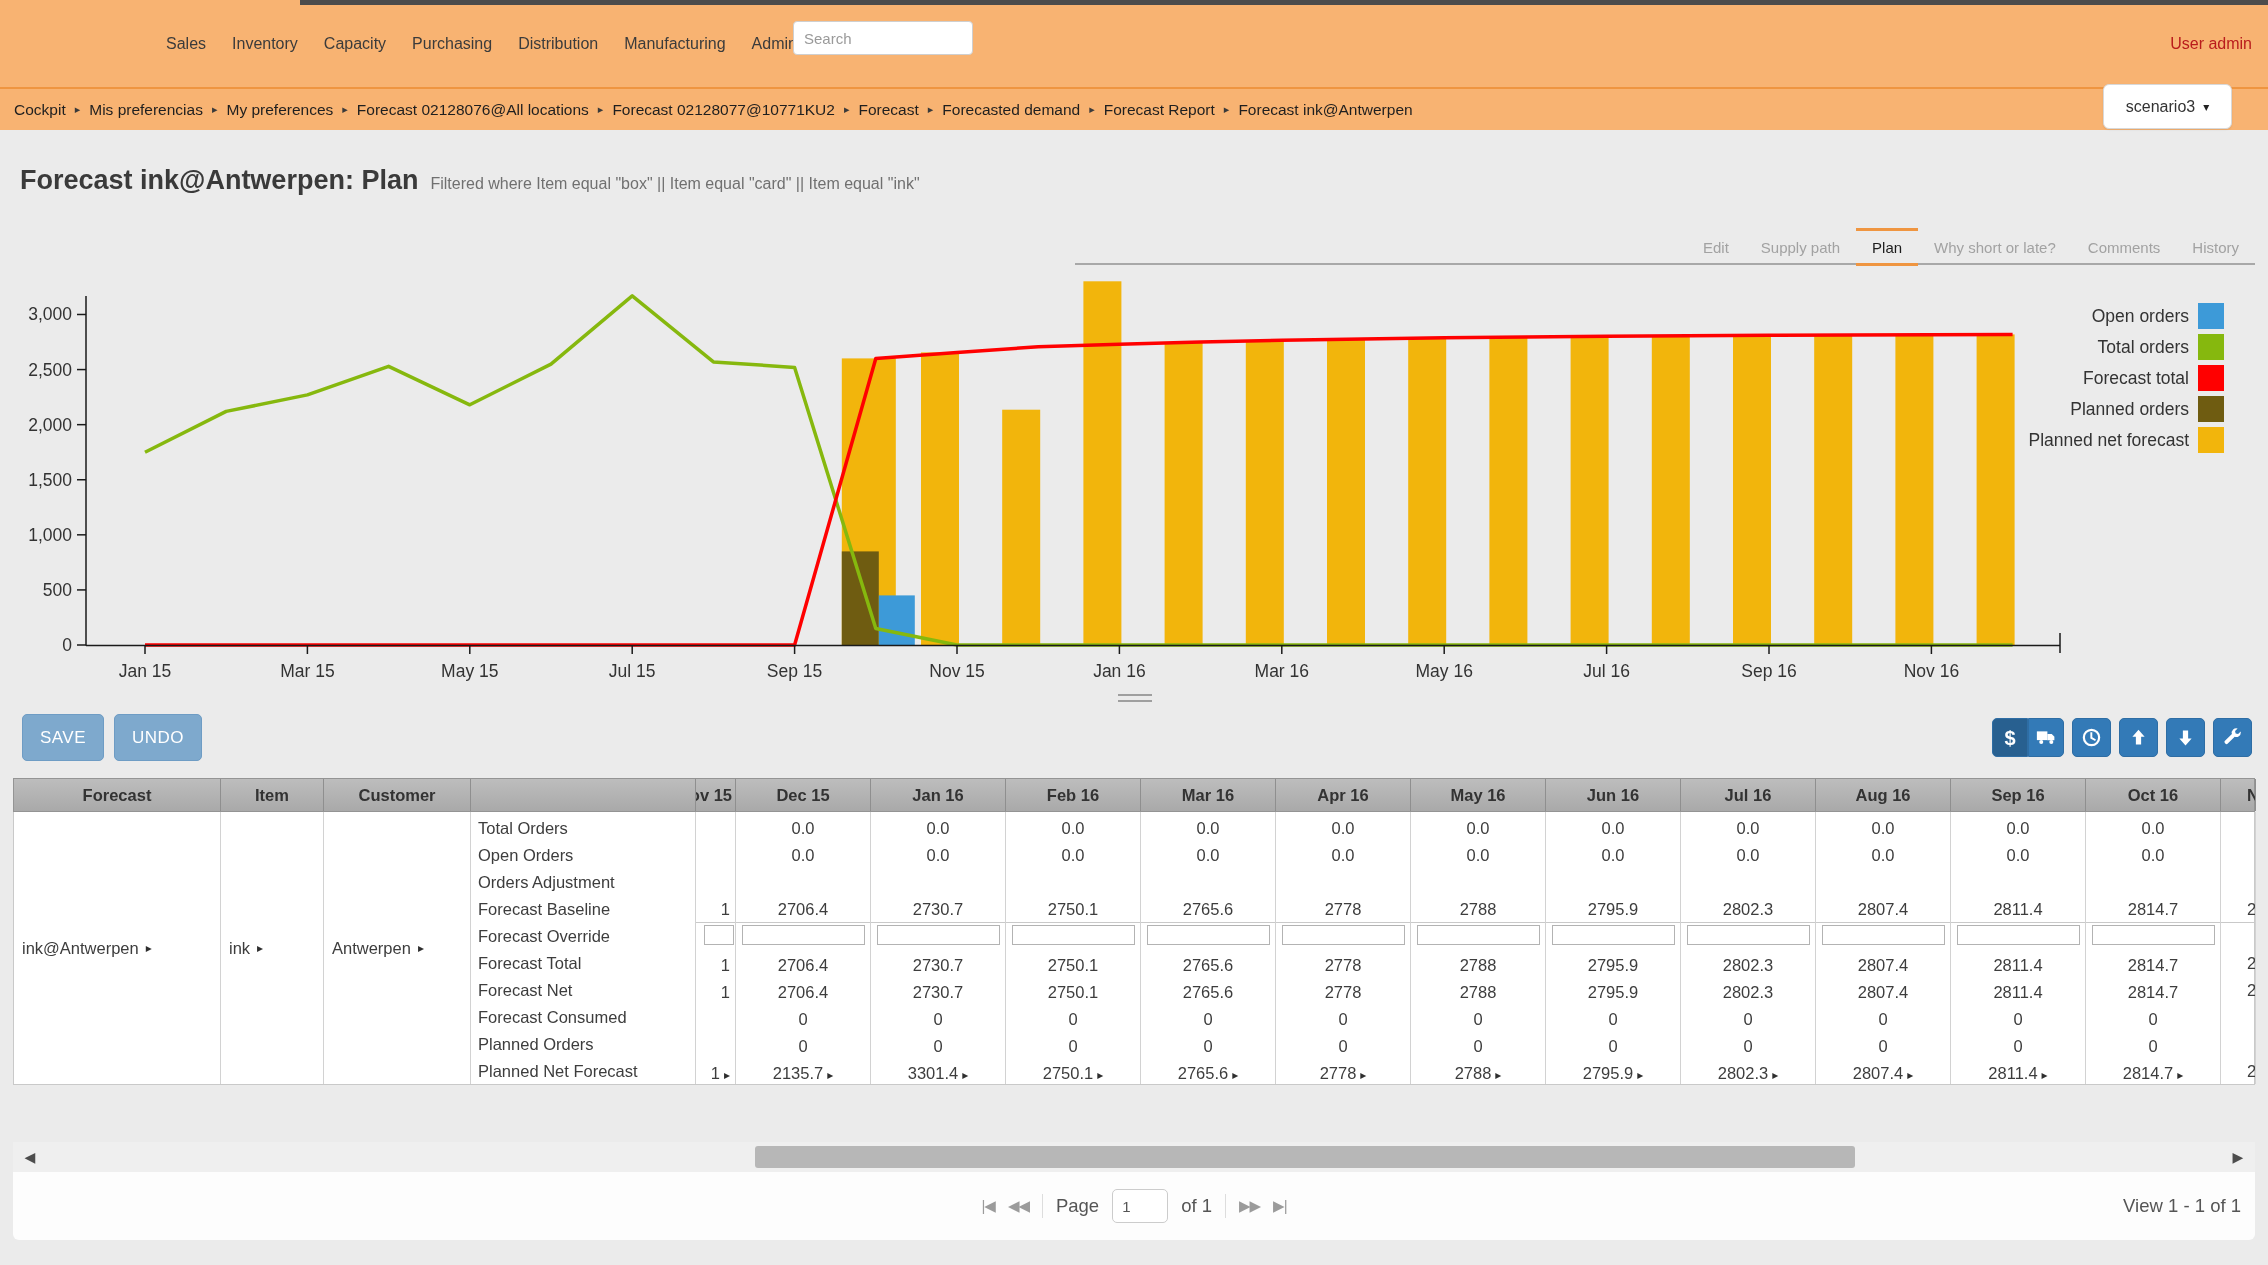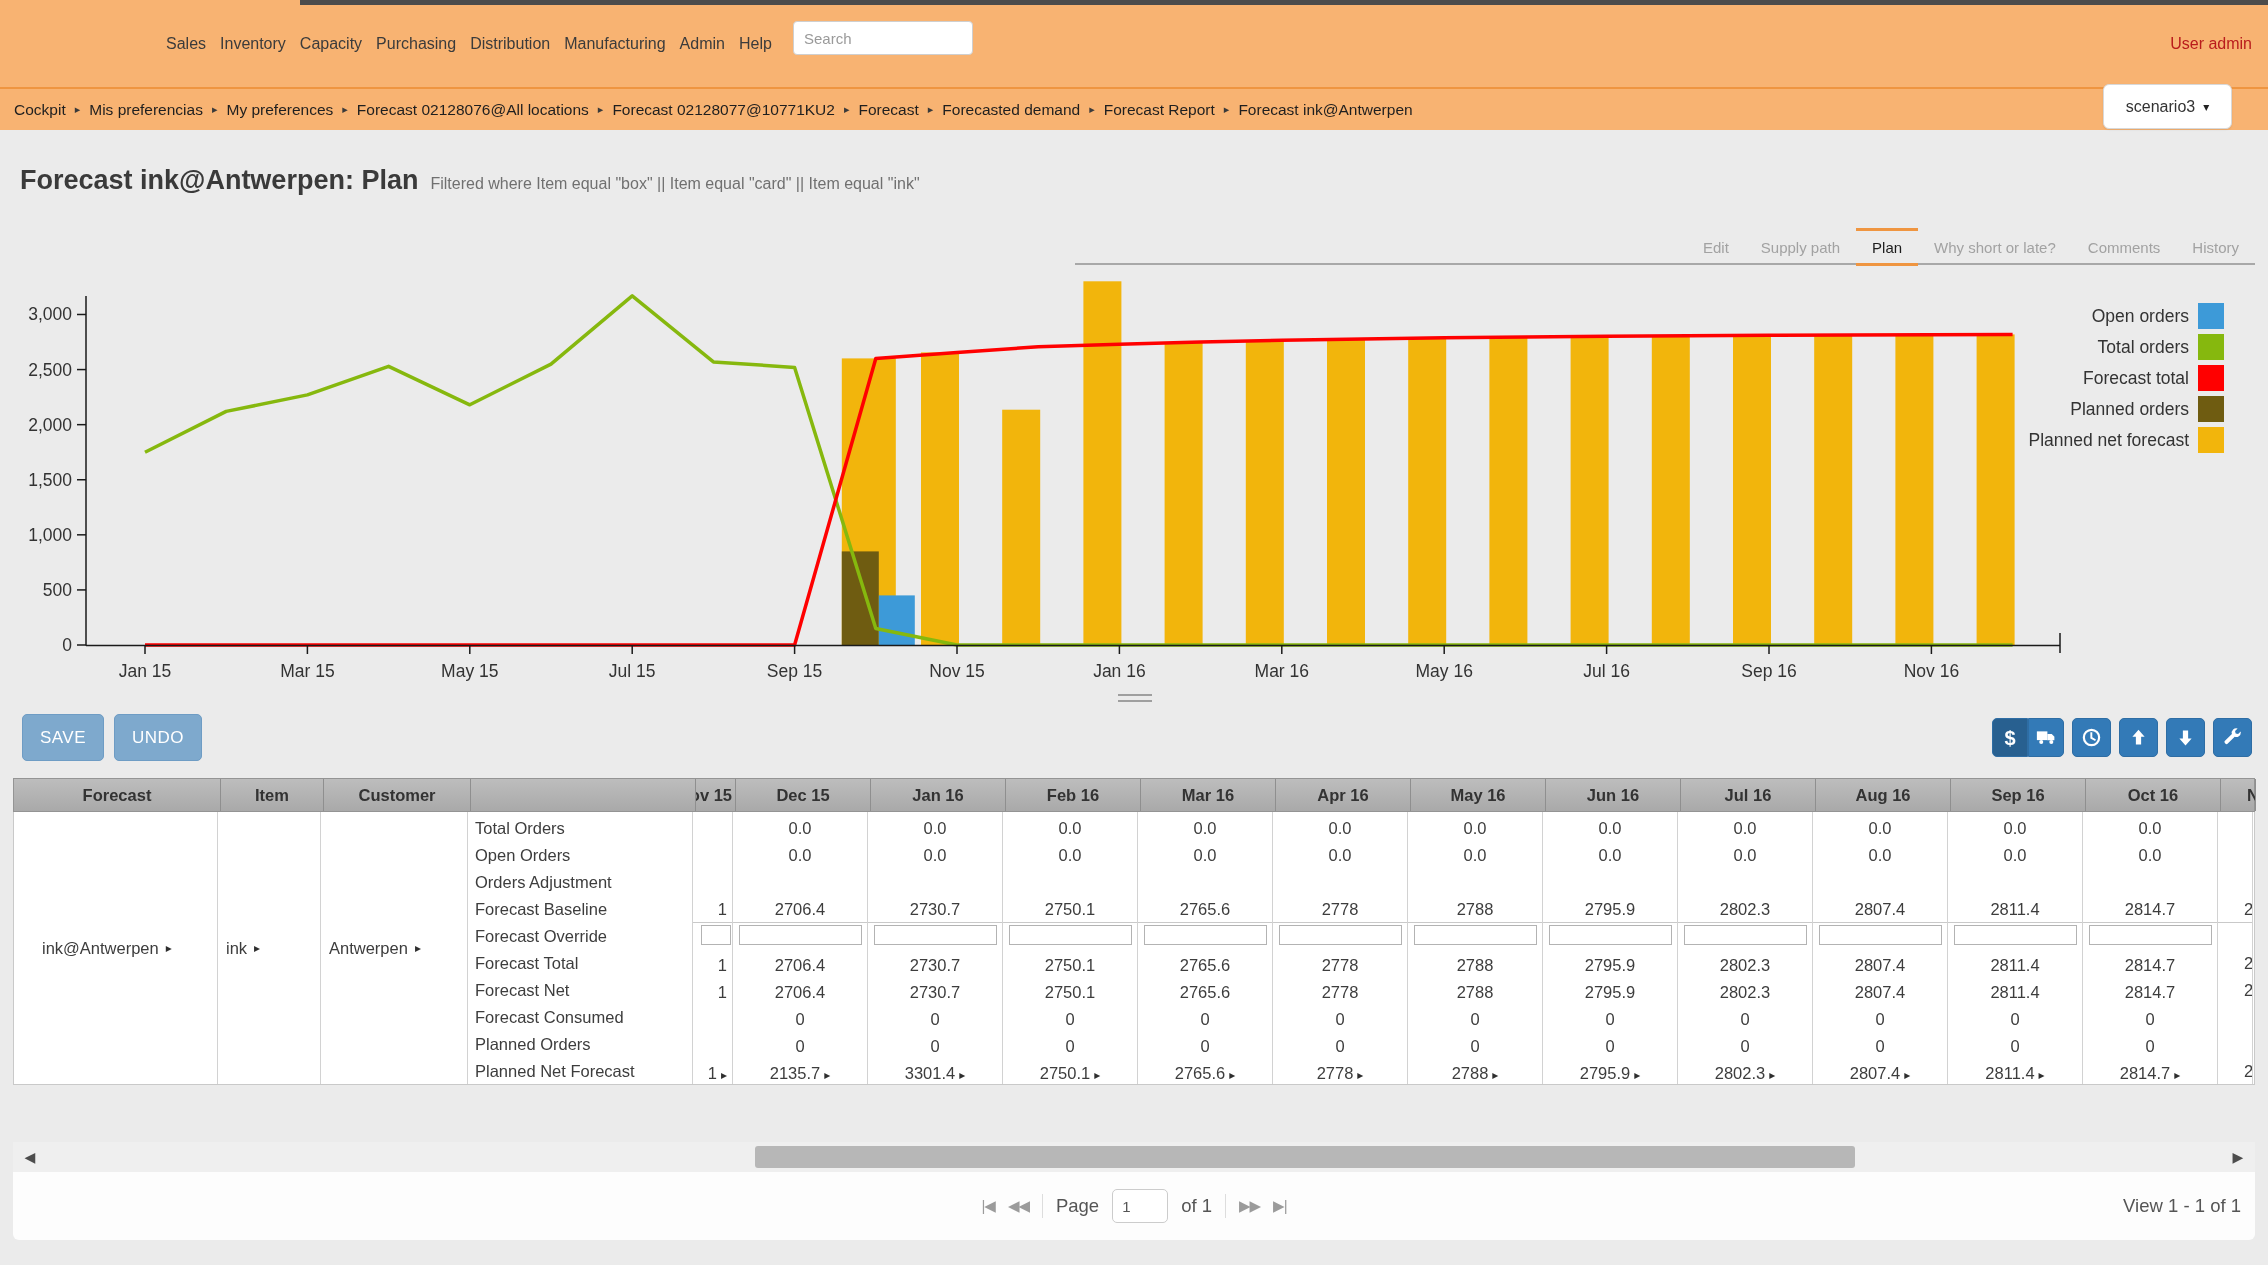--- a/index.html
+++ b/index.html
@@ -1,21 +1,21 @@
 <!DOCTYPE html>
 <html><head>
 <meta charset="utf-8">
 <style>
   html,body{margin:0;padding:0;background:#dcdcdc;}
   #app{position:relative;width:2268px;height:1265px;background:#ebebeb;overflow:hidden;
        font-family:"Liberation Sans",sans-serif;color:#333;}
   
   .topnav{position:absolute;left:0;top:0;width:2268px;height:88px;background:#f8b372;}
   .topstrip{position:absolute;left:300px;top:0;right:0;height:5px;background:#4c4c4c;}
-  .menu{position:absolute;left:166px;top:0;height:88px;display:flex;align-items:center;gap:14px;
+  .menu{position:absolute;left:166px;top:0;height:88px;display:flex;align-items:center;gap:26px;
         list-style:none;margin:0;padding:0;}
   .menu li{font-size:16px;color:#3b3b3b;cursor:pointer;white-space:nowrap;}
   .search{position:absolute;left:793px;top:21px;width:180px;height:34px;box-sizing:border-box;
           border:1px solid #cfcfcf;border-radius:4px;background:#fff;padding:0 10px;font-size:15px;
           color:#444;font-family:"Liberation Sans",sans-serif;}
   .search::placeholder{color:#9a9a9a;}
   .user{position:absolute;right:16px;top:0;height:88px;display:flex;align-items:center;
         font-size:16px;color:#b91c1c;cursor:pointer;}
   .navdivider{position:absolute;left:0;top:87px;width:2268px;height:2px;background:#ef9540;}
   
@@ -306,21 +306,21 @@
         <div class="hcell" style="width: 135px;">Apr 16</div>
         <div class="hcell" style="width: 135px;">May 16</div>
         <div class="hcell" style="width: 135px;">Jun 16</div>
         <div class="hcell" style="width: 135px;">Jul 16</div>
         <div class="hcell" style="width: 135px;">Aug 16</div>
         <div class="hcell" style="width: 135px;">Sep 16</div>
         <div class="hcell" style="width: 135px;">Oct 16</div>
         <div class="hcell clip-r" style="width: 35px;">Nov 16</div>
       </div>
     <div class="grid-body" id="gridbody">
-        <div class="bcol entity" style="width: 184px; margin-left: 20px;">
+        <div class="bcol entity" style="width: 207px;">
           <span>ink@Antwerpen</span>
           <span class="caret">▸</span>
         </div>
         <div class="bcol entity" style="width: 103px;">
           <span>ink</span>
           <span class="caret">▸</span>
         </div>
         <div class="bcol entity" style="width: 147px;">
           <span>Antwerpen</span>
           <span class="caret">▸</span>

